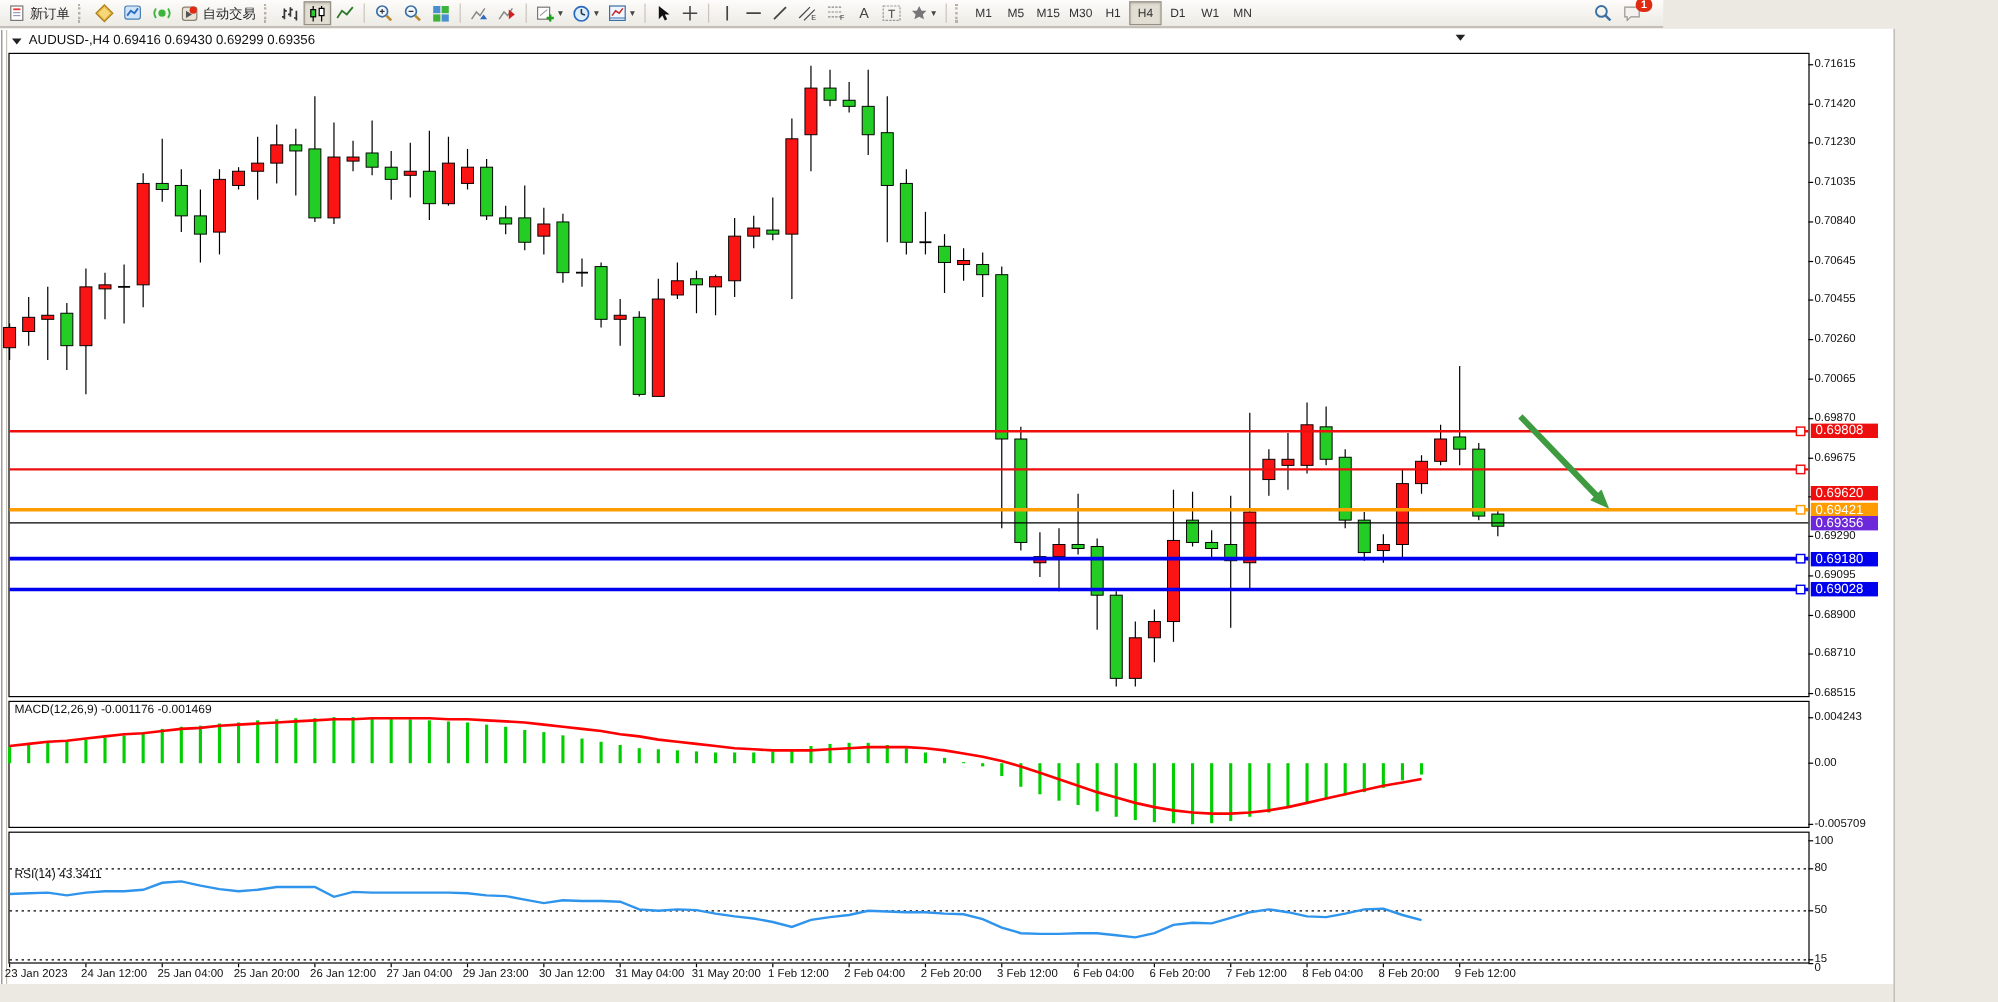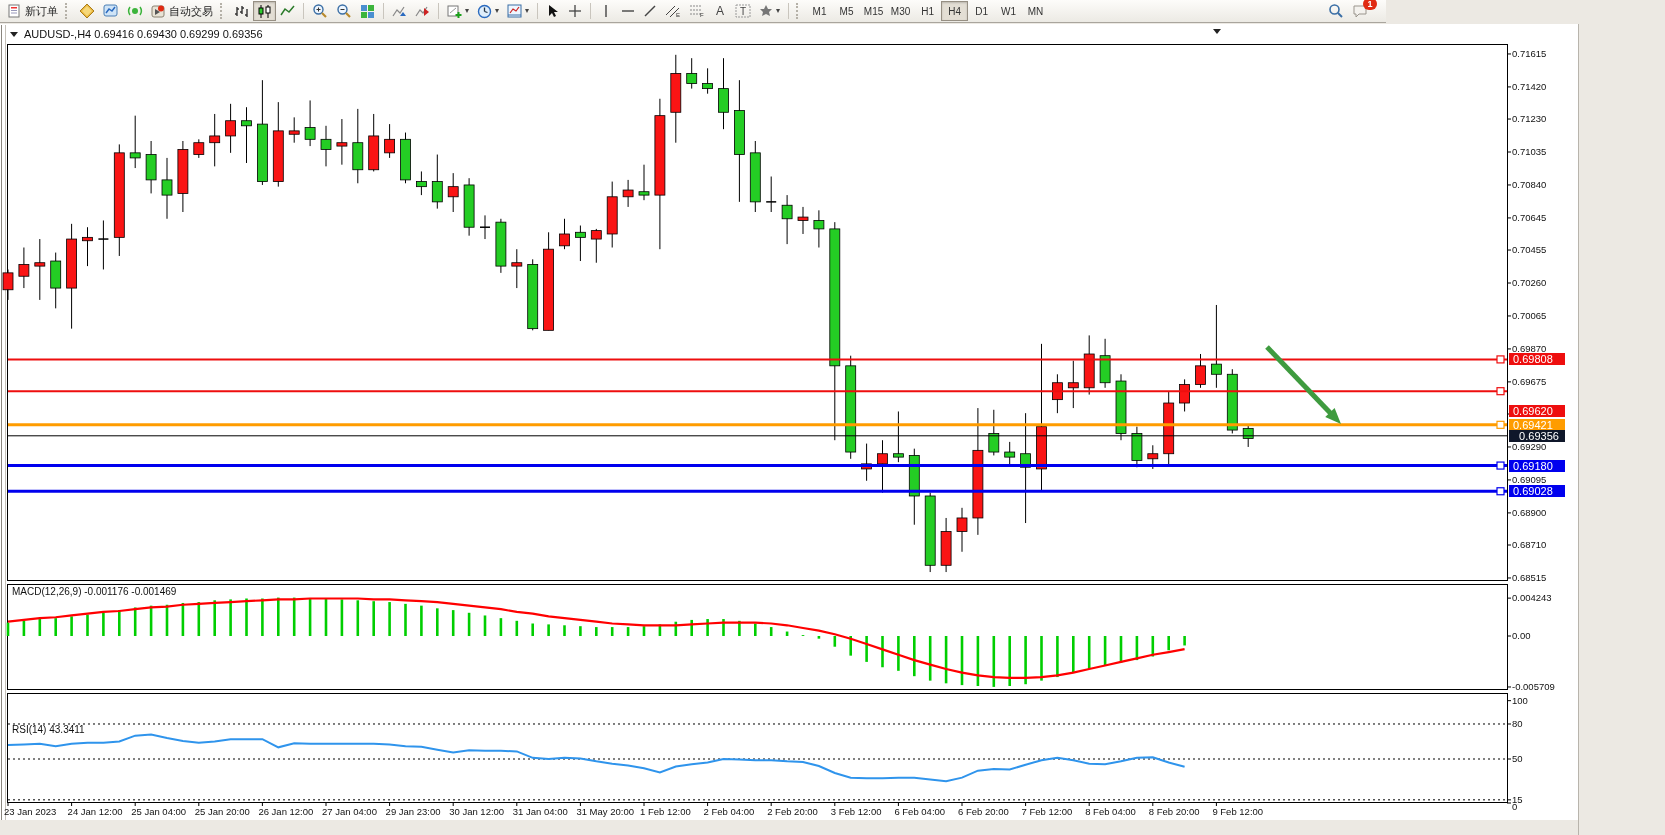--- a/index.html
+++ b/index.html
@@ -591,42 +591,42 @@
     <span class="axis-label" style="top: 381.889px;">0.69675</span>
     <span class="axis-label" style="top: 414.006px;">0.69485</span>
     <span class="axis-label" style="top: 446.968px;">0.69290</span>
     <span class="axis-label" style="top: 479.93px;">0.69095</span>
     <span class="axis-label" style="top: 512.893px;">0.68900</span>
     <span class="axis-label" style="top: 545.009px;">0.68710</span>
     <span class="axis-label" style="top: 577.972px;">0.68515</span>
     <span class="price-box" style="top: 359.408px; background: rgb(238, 14, 14);">0.69808</span>
     <span class="price-box" style="top: 391.186px; background: rgb(238, 14, 14); margin-top: 20px;">0.69620</span>
     <span class="price-box" style="top: 424.825px; background: rgb(255, 156, 0);">0.69421</span>
-    <span class="price-box" style="top: 435.812px; background: #0f172a; text-align: center;">0.69356</span>
+    <span class="price-box" style="top: 435.812px; background: #6d28d9;">0.69356</span>
     <span class="price-box" style="top: 465.562px; background: rgb(0, 0, 238);">0.69180</span>
     <span class="price-box" style="top: 491.256px; background: rgb(0, 0, 238);">0.69028</span>
     <span class="axis-label" style="top: 598.114px;">0.004243</span>
     <span class="axis-label" style="top: 636px;">0.00</span>
     <span class="axis-label" style="top: 686.976px;">-0.005709</span>
     <span class="axis-label" style="top: 700.665px;">100</span>
     <span class="axis-label" style="top: 723.999px;">80</span>
     <span class="axis-label" style="top: 759px;">50</span>
     <span class="axis-label" style="top: 799.835px;">15</span>
     <span class="axis-label" style="top: 807px;">0</span>
   </div>
 <div id="date-layer">
     <span class="date-label" style="left: 4px;">23 Jan 2023</span>
     <span class="date-label" style="left: 67.6px;">24 Jan 12:00</span>
     <span class="date-label" style="left: 131.2px;">25 Jan 04:00</span>
     <span class="date-label" style="left: 194.8px;">25 Jan 20:00</span>
     <span class="date-label" style="left: 258.4px;">26 Jan 12:00</span>
     <span class="date-label" style="left: 322px;">27 Jan 04:00</span>
     <span class="date-label" style="left: 385.6px;">29 Jan 23:00</span>
     <span class="date-label" style="left: 449.2px;">30 Jan 12:00</span>
-    <span class="date-label" style="left: 512.8px;">31 Jan 04:00</span>
+    <span class="date-label" style="left: 512.8px;">31 May 04:00</span>
     <span class="date-label" style="left: 576.4px;">31 May 20:00</span>
     <span class="date-label" style="left: 640px;">1 Feb 12:00</span>
     <span class="date-label" style="left: 703.6px;">2 Feb 04:00</span>
     <span class="date-label" style="left: 767.2px;">2 Feb 20:00</span>
     <span class="date-label" style="left: 830.8px;">3 Feb 12:00</span>
     <span class="date-label" style="left: 894.4px;">6 Feb 04:00</span>
     <span class="date-label" style="left: 958px;">6 Feb 20:00</span>
     <span class="date-label" style="left: 1021.6px;">7 Feb 12:00</span>
     <span class="date-label" style="left: 1085.2px;">8 Feb 04:00</span>
     <span class="date-label" style="left: 1148.8px;">8 Feb 20:00</span>

